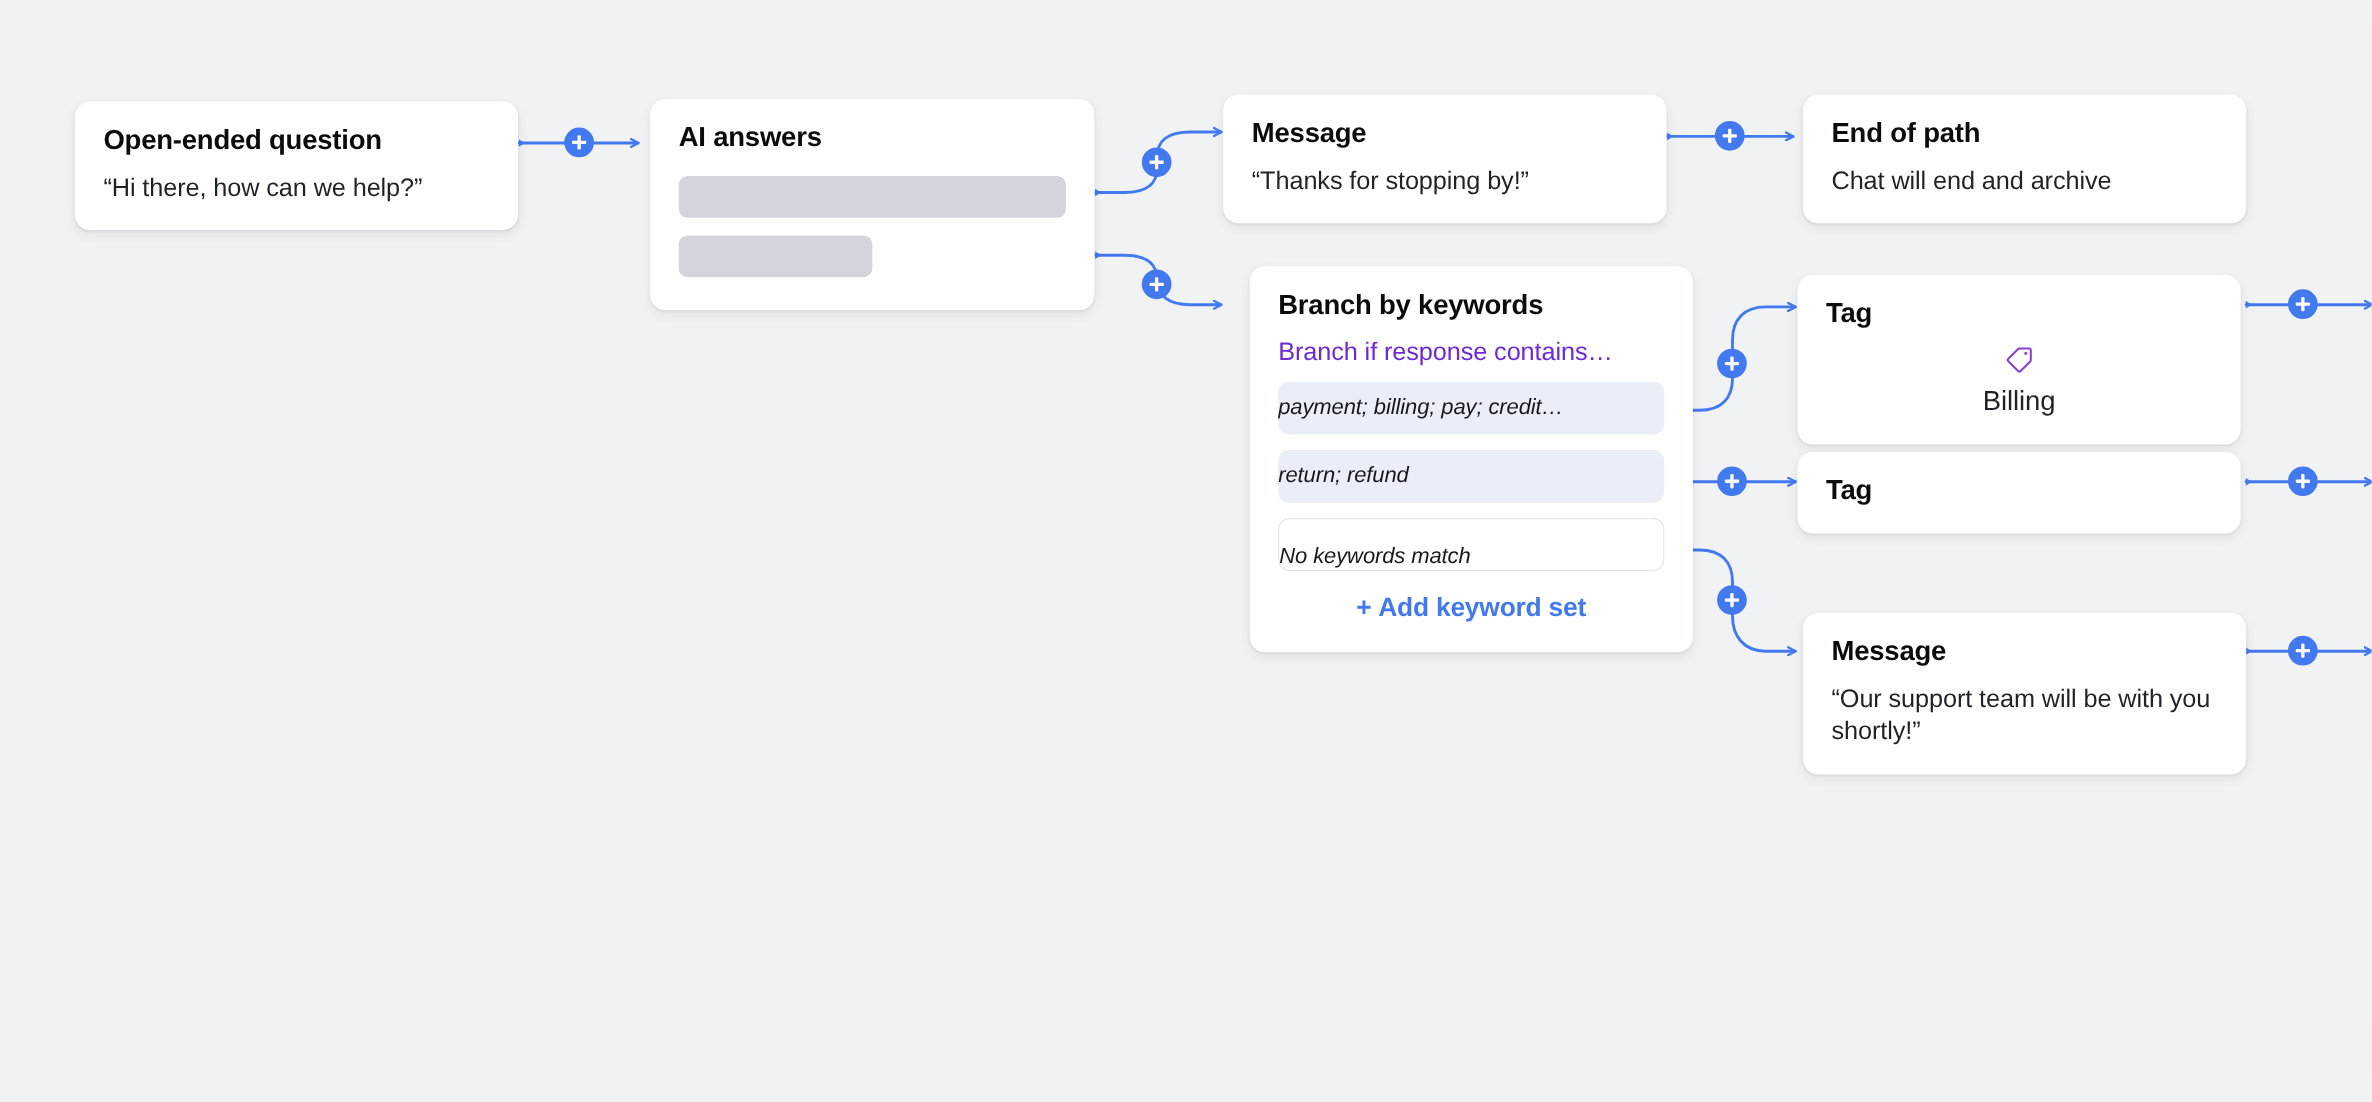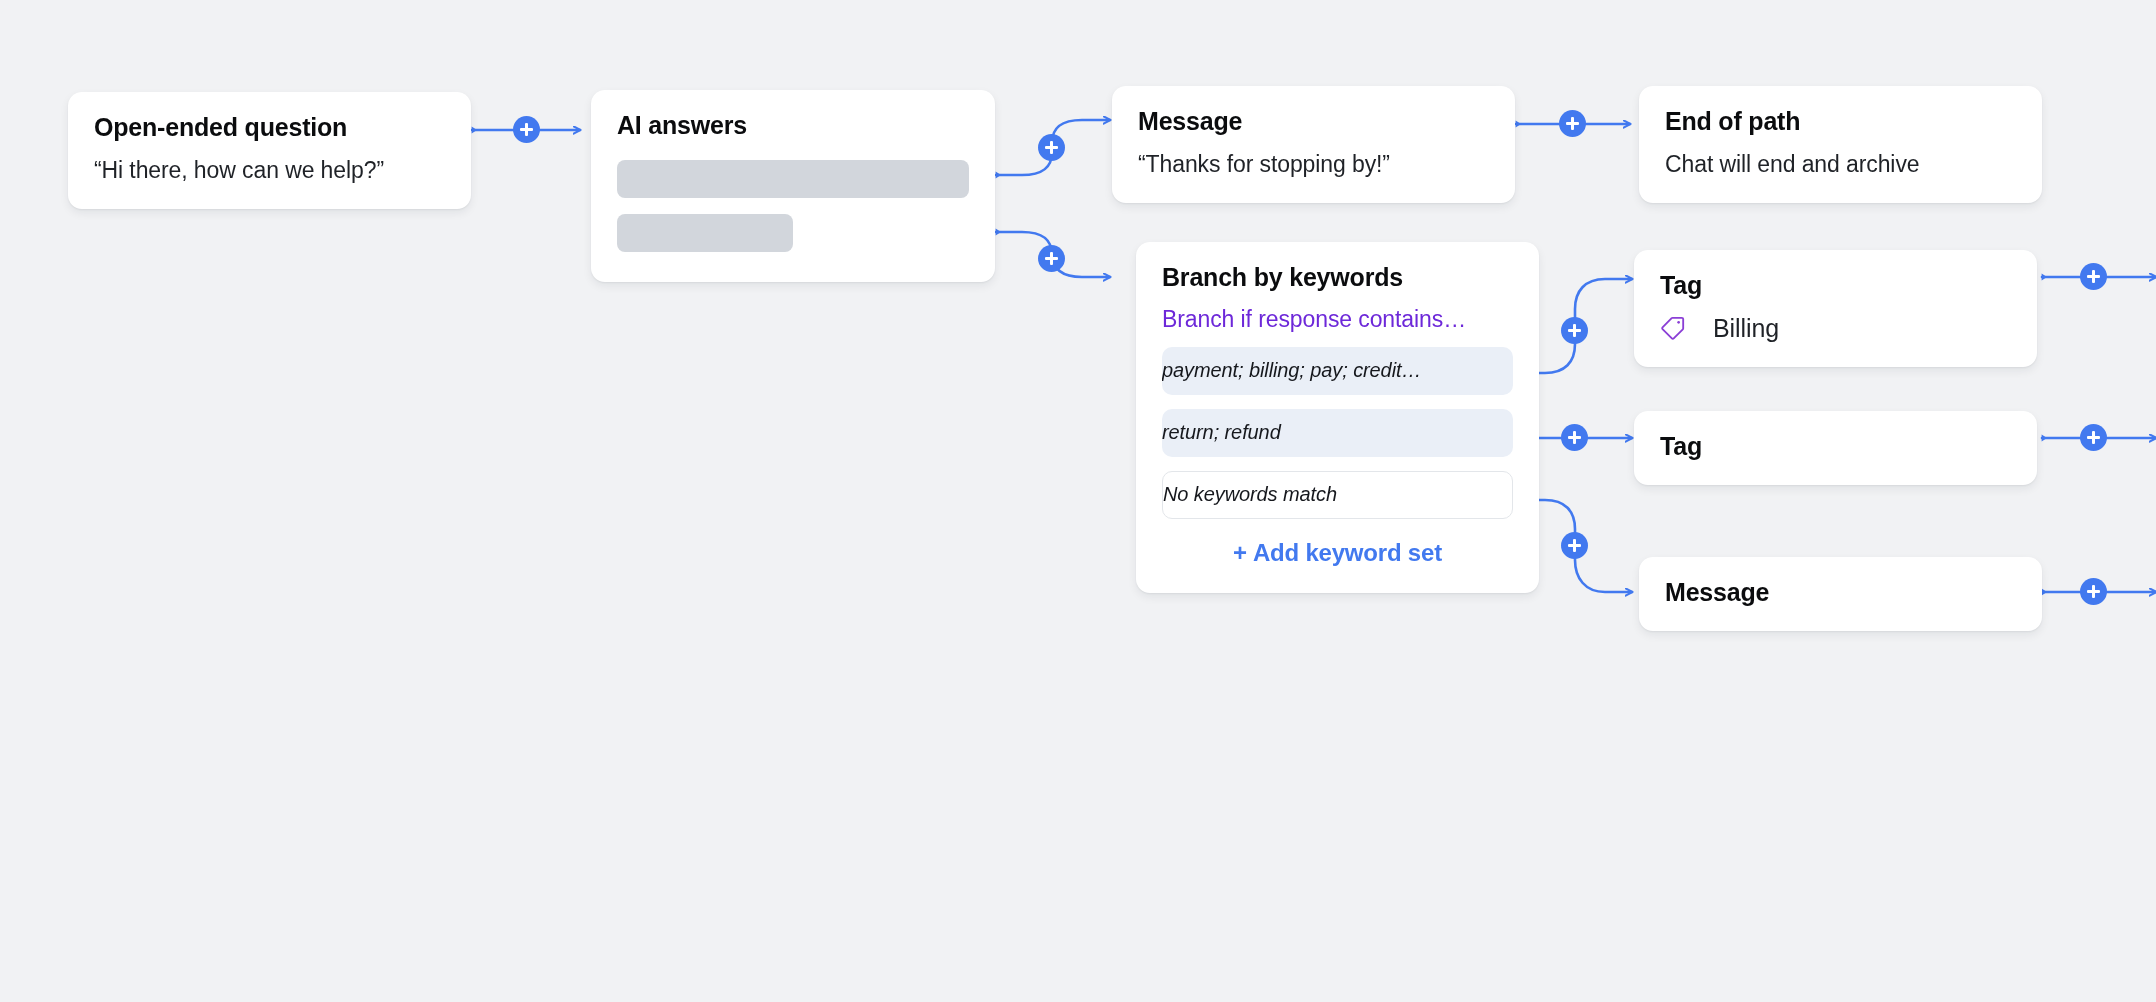--- a/index.html
+++ b/index.html
@@ -75,38 +75,39 @@
     align-items: center;
     padding: 0 0;
     font-size: 20px;
     color: #16181d;
     letter-spacing: -0.1px;
     white-space: nowrap;
     overflow: hidden;
     font-style: italic;
   }
   .kw-filled { background: #eaeff7; }
-  .kw-empty  { background: #ffffff; border: 1px solid #e3e6ea; }
+  .kw-empty  { background: #ffffff; border: 1px solid #e3e6ea; align-items: flex-end; }
 
   .add-link {
     margin-top: 20px;
     text-align: center;
     font-size: 24px;
     font-weight: bold;
     color: #4279ef;
     letter-spacing: -0.2px;
   }
   .add-link .plus { font-weight: bold; margin-right: 6px; }
 
   
   .tag-row {
     display: flex;
     align-items: center;
-    gap: 27px;
-    margin-top: 14px;
+    gap: 11px;
+    margin-top: 14px;
+    flex-direction: column;
   }
   .tag-label {
     font-size: 25px;
     color: #1f2227;
     letter-spacing: -0.1px;
   }
   .tag-ico { width: 26px; height: 26px; flex: 0 0 26px; }
 
   
   .plus-btn {
@@ -234,15 +235,16 @@
       <span class="tag-label">Billing</span>
     </div>
   </div>
 
   <div class="node" style="left:1634px; top:411px; width:403px;">
     <div class="node-title">Tag</div>
   </div>
 
   <div class="node" style="left:1639px; top:557px; width:403px;">
     <div class="node-title">Message</div>
+    <div class="node-sub">“Our support team will be with you shortly!”</div>
   </div>
 
 </div>
 
 </body></html>

